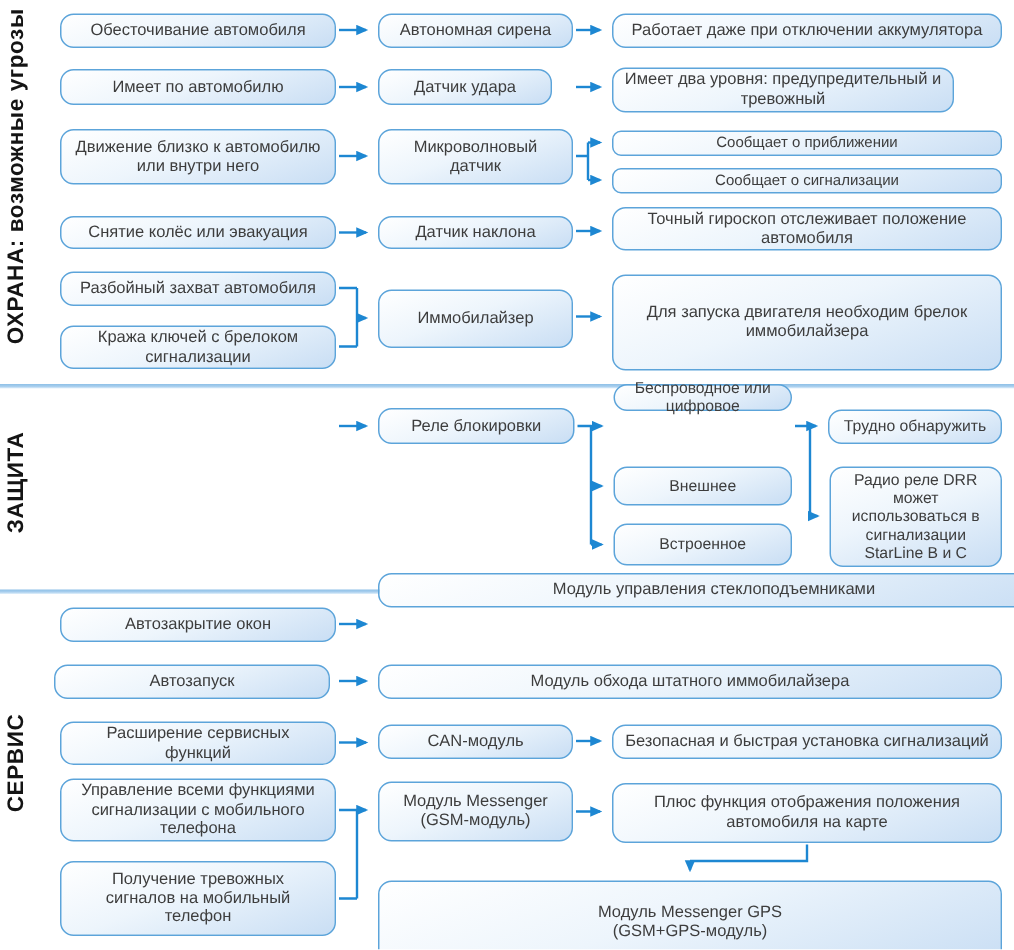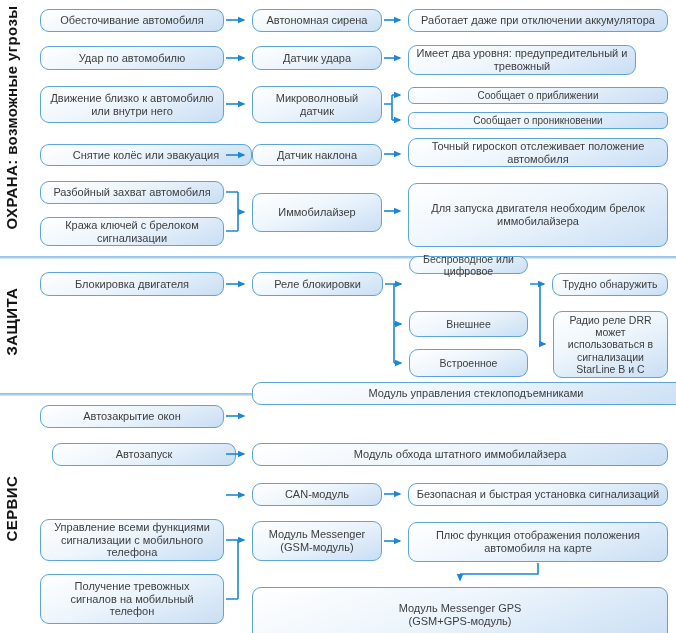--- a/index.html
+++ b/index.html
@@ -58,63 +58,64 @@
   <div class="vlabel" style="left:-22px; top:314px; width:66px;">ЗАЩИТА</div>
   <div class="vlabel" style="left:-20px; top:502px; width:62px;">СЕРВИС</div>
 
   <div class="divider" style="top:256px"></div>
   <div class="divider" style="top:393px"></div>
 
   <div class="box" style="left:40px;  top:9px;   width:184px; height:23px">Обесточивание автомобиля</div>
   <div class="box" style="left:252px; top:9px;   width:130px; height:23px">Автономная сирена</div>
   <div class="box" style="left:408px; top:9px;   width:260px; height:23px">Работает даже при отключении аккумулятора</div>
 
-  <div class="box" style="left:40px;  top:46px;  width:184px; height:24px">Удар по автомобилю</div>
-  <div class="box" style="left:252px; top:46px;  width:130px; height:24px">Датчик удара</div>
+  <div class="box" style="left:40px;  top:46px;  width:184px; height:24px">Имеет по автомобилю</div>
+  <div class="box" style="left:252px; top:46px;  width:116px; height:24px">Датчик удара</div>
   <div class="box" style="left:408px; top:45px;  width:228px; height:30px">Имеет два уровня: предупредительный и
 тревожный</div>
 
   <div class="box" style="left:40px;  top:86px;  width:184px; height:37px">Движение близко к автомобилю
 или внутри него</div>
   <div class="box" style="left:252px; top:86px;  width:130px; height:37px">Микроволновый
 датчик</div>
   <div class="box small" style="left:408px; top:87px;  width:260px; height:17px">Сообщает о приближении</div>
-  <div class="box small" style="left:408px; top:112px; width:260px; height:17px">Сообщает о проникновении</div>
+  <div class="box small" style="left:408px; top:112px; width:260px; height:17px">Сообщает о сигнализации</div>
 
-  <div class="box" style="left:40px;  top:144px; width:212px; height:22px">Снятие колёс или эвакуация</div>
+  <div class="box" style="left:40px;  top:144px; width:184px; height:22px">Снятие колёс или эвакуация</div>
   <div class="box" style="left:252px; top:144px; width:130px; height:22px">Датчик наклона</div>
   <div class="box" style="left:408px; top:138px; width:260px; height:29px">Точный гироскоп отслеживает положение
 автомобиля</div>
 
   <div class="box" style="left:40px;  top:181px; width:184px; height:23px">Разбойный захват автомобиля</div>
   <div class="box" style="left:40px;  top:217px; width:184px; height:29px">Кража ключей с брелоком
 сигнализации</div>
   <div class="box" style="left:252px; top:193px; width:130px; height:39px">Иммобилайзер</div>
   <div class="box" style="left:408px; top:183px; width:260px; height:64px">Для запуска двигателя необходим брелок
 иммобилайзера</div>
 
-  <div class="box" style="left:40px;  top:272px; width:184px; height:24px">Блокировка двигателя</div>
   <div class="box" style="left:252px; top:272px; width:131px; height:24px">Реле блокировки</div>
   <div class="box tiny" style="left:409px; top:256px; width:119px; height:18px">Беспроводное или
 цифровое</div>
   <div class="box tiny" style="left:409px; top:311px; width:119px; height:26px">Внешнее</div>
   <div class="box tiny" style="left:409px; top:349px; width:119px; height:28px">Встроенное</div>
   <div class="box tiny" style="left:552px; top:273px; width:116px; height:23px">Трудно обнаружить</div>
   <div class="box tiny" style="left:553px; top:311px; width:115px; height:67px">Радио реле DRR
 может
 использоваться в
 сигнализации
 StarLine B и C</div>
 
   <div class="box" style="left:40px;  top:405px; width:184px; height:23px">Автозакрытие окон</div>
   <div class="box" style="left:252px; top:382px; width:448px; height:23px">Модуль управления стеклоподъемниками</div>
 
-  <div class="box" style="left:52px;  top:443px; width:184px; height:23px">Автозапуск</div>
+  <div class="box" style="left:36px;  top:443px; width:184px; height:23px">Автозапуск</div>
   <div class="box" style="left:252px; top:443px; width:416px; height:23px">Модуль обхода штатного иммобилайзера</div>
 
+  <div class="box" style="left:40px;  top:481px; width:184px; height:29px">Расширение сервисных
+функций</div>
   <div class="box" style="left:252px; top:483px; width:130px; height:23px">CAN-модуль</div>
   <div class="box" style="left:408px; top:483px; width:260px; height:23px">Безопасная и быстрая установка сигнализаций</div>
 
   <div class="box" style="left:40px;  top:519px; width:184px; height:42px">Управление всеми функциями
 сигнализации с мобильного
 телефона</div>
   <div class="box" style="left:252px; top:521px; width:130px; height:40px">Модуль Messenger
 (GSM-модуль)</div>
   <div class="box" style="left:408px; top:522px; width:260px; height:40px">Плюс функция отображения положения
 автомобиля на карте</div>

